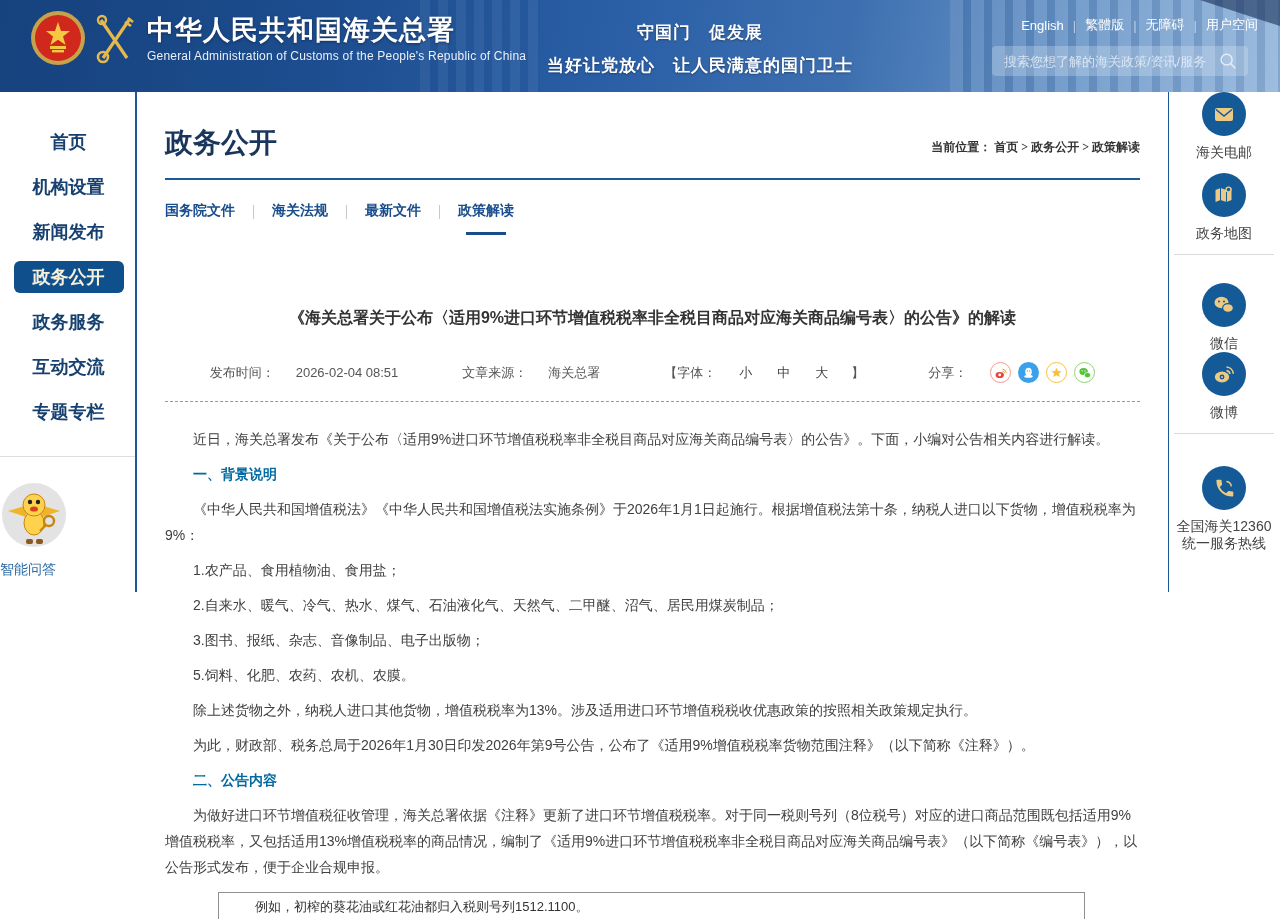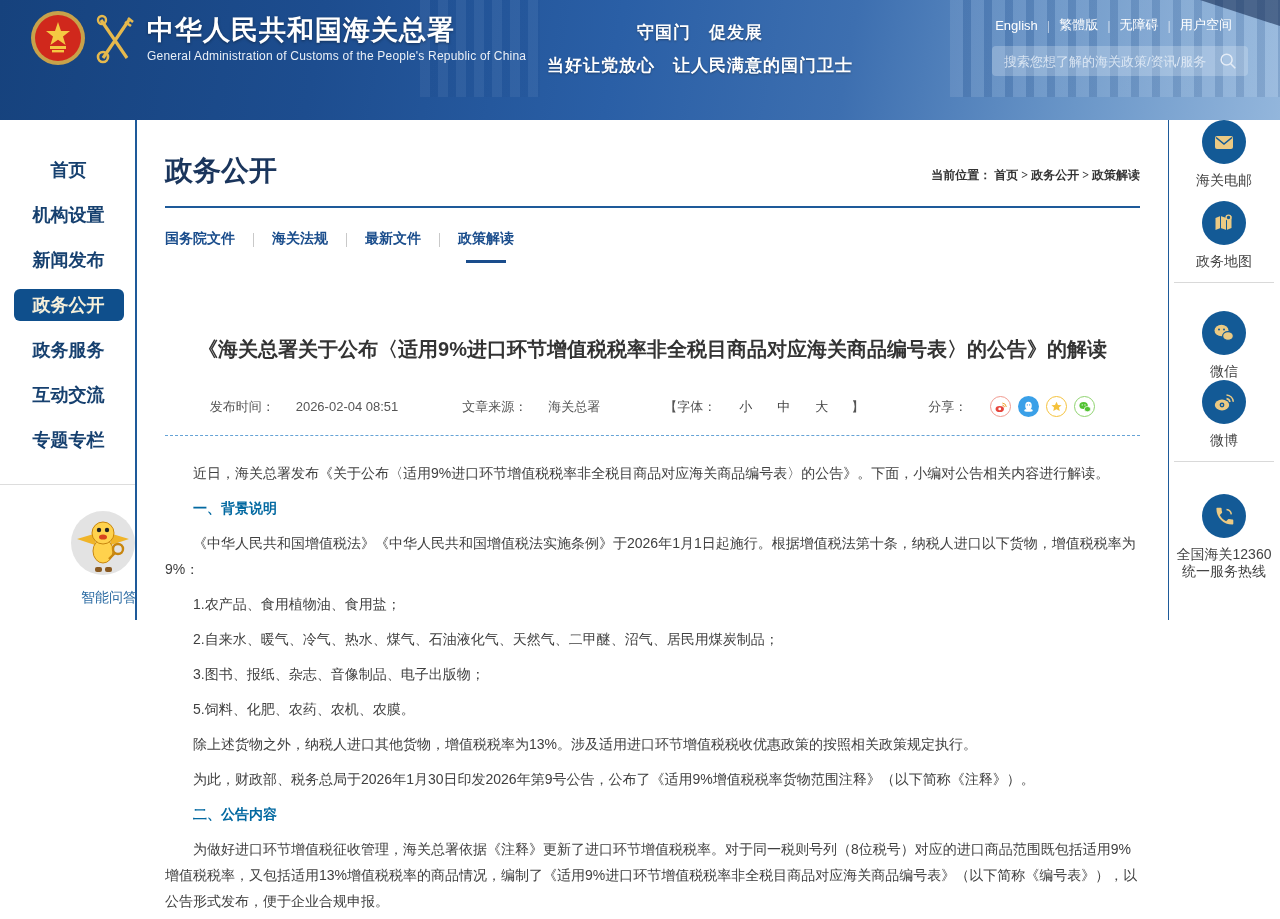--- a/index.html
+++ b/index.html
@@ -1,73 +1,73 @@
 <!DOCTYPE html>
 <html><head>
 <meta charset="utf-8">
 <style>
   html,body{margin:0;padding:0}
   body{width:1280px;height:919px;overflow:hidden;background:#fff;
        font-family:"Liberation Sans","DejaVu Sans",sans-serif;}
 
   
-  .site-header{position:relative;height:120px;overflow:hidden;
+  .site-header{position:relative;height:92px;overflow:hidden;
     background:linear-gradient(100deg,#16427d 0%,#1d4d8f 25%,#2a5fa6 48%,#3d6fb0 66%,#6a96c8 84%,#93b6dc 100%);}
   .bldg-right{position:absolute;right:0;top:0;width:330px;height:97px;opacity:.45;
     background:repeating-linear-gradient(90deg,rgba(255,255,255,.22) 0 13px,rgba(30,60,110,.28) 13px 21px);}
   .bldg-mid{position:absolute;left:420px;top:0;width:120px;height:97px;opacity:.18;
     background:repeating-linear-gradient(90deg,rgba(255,255,255,.3) 0 10px,rgba(20,50,100,.3) 10px 18px);}
   .corner{position:absolute;right:0;top:0;width:0;height:0;
     border-top:26px solid rgba(12,34,74,.55);border-left:80px solid transparent;}
   .brand{position:absolute;left:30px;top:10px;display:flex;align-items:center;gap:9px;z-index:2}
   .brand-text{margin-left:3px}
   .brand-zh{font-family:"Liberation Serif",serif;font-weight:bold;font-size:27px;color:#fff;
     letter-spacing:1px;text-shadow:0 1px 3px rgba(0,0,0,.4);line-height:32px}
   .brand-en{font-size:12px;color:#e9eff7;margin-top:3px;letter-spacing:.2px}
   .slogans{position:absolute;left:540px;top:16px;width:320px;text-align:center;color:#fff;z-index:2;
     font-family:"Liberation Serif",serif;font-weight:bold;font-size:17px;line-height:33px;
     text-shadow:0 1px 2px rgba(0,0,0,.35);letter-spacing:1px}
-  .top-links{position:absolute;right:48px;top:16px;font-size:13px;color:#fff;z-index:2;display:flex;align-items:center;gap:9px}
+  .top-links{position:absolute;right:22px;top:16px;font-size:13px;color:#fff;z-index:2;display:flex;align-items:center;gap:9px}
   .top-links a{color:#fff;text-decoration:none;cursor:pointer}
   .tl-sep{color:rgba(255,255,255,.55)}
   .search-box{position:absolute;right:32px;top:46px;width:256px;height:30px;z-index:2;
     background:rgba(226,236,248,.28);border-radius:4px;display:flex;align-items:center;
     padding:0 10px;box-sizing:border-box}
   .search-box input{flex:1;background:transparent;border:0;outline:0;color:#f0f5fb;font-size:13px;min-width:0}
   .search-box input::placeholder{color:rgba(236,243,250,.8)}
   .search-btn{flex:none;width:20px;height:20px;cursor:pointer;display:flex;align-items:center;justify-content:center}
 
   
   .layout{display:flex;height:683px}
 
   
   .left-nav{width:137px;flex:none;position:relative;padding-top:34px;box-sizing:border-box}
   .left-nav::after{content:"";position:absolute;top:0;right:0;width:2px;height:500px;background:#1e5a99}
   .nav-item{display:block;width:110px;margin:0 auto 13px;text-align:center;cursor:pointer;
     font-family:"Liberation Serif",serif;font-weight:bold;font-size:18px;color:#16406f;
     padding:5px 0;border-radius:6px;line-height:22px}
   .nav-item.active{background:#0f4f8c;color:#f7f0da}
   .nav-divider{height:1px;background:#ddd;margin:28px 0 24px}
-  .assistant-wrap{text-align:right;cursor:pointer}
+  .assistant-wrap{text-align:left;cursor:pointer}
   .assistant-label{color:#2e6da4;font-size:14px;margin-top:8px}
 
   
   .content{flex:1;min-width:0;box-sizing:border-box;padding:32px 28px 0}
   .content-head{display:flex;justify-content:space-between;align-items:flex-end}
   .section-title{margin:0;font-family:"Liberation Serif",serif;font-size:28px;color:#1a355c;font-weight:bold}
   .breadcrumb{font-family:"Liberation Serif",serif;font-weight:bold;font-size:12px;color:#333;padding-bottom:6px}
   .breadcrumb a{color:#333;text-decoration:none;cursor:pointer}
   .head-rule{height:2px;background:#1e5a99;margin:16px 0 0;border:0}
   .tabs{display:flex;align-items:center;margin-top:22px}
   .tab{font-family:"Liberation Serif",serif;font-weight:bold;font-size:14px;color:#1a4d8c;
     cursor:pointer;position:relative;padding-bottom:2px}
   .tab-sep{width:1px;height:14px;background:#c9c9c9;margin:0 18px}
   .tab.active::after{content:"";position:absolute;left:50%;transform:translateX(-50%);
     bottom:-13px;width:40px;height:3px;background:#1a4d8c}
-  .article-title{margin:84px 30px 0;text-align:center;font-size:20px;color:#333;font-weight:bold;line-height:1.5}
+  .article-title{margin:84px 30px 0;text-align:center;font-size:16px;color:#333;font-weight:bold;line-height:1.5}
   .meta{margin-top:32px;font-size:13px;color:#555;display:flex;justify-content:center;align-items:center;gap:21px}
   .meta .gap{width:22px}
   .font-size-btn{cursor:pointer;color:#444;margin:0 2px}
   .share-icons{display:inline-flex;align-items:center;gap:7px;margin-left:2px}
   .sicon{width:21px;height:21px;border-radius:50%;border:1px solid;box-sizing:border-box;
     display:inline-flex;align-items:center;justify-content:center;cursor:pointer;background:#fff}
   .sicon.filled{border:0}
   .dashed-rule{margin-top:18px;border-top:1px dashed #66a3d6;height:0}
   .article-body{margin-top:24px;font-size:14px;color:#404040}
   .article-body p{margin:0 0 9px;line-height:26px;text-indent:2em}

